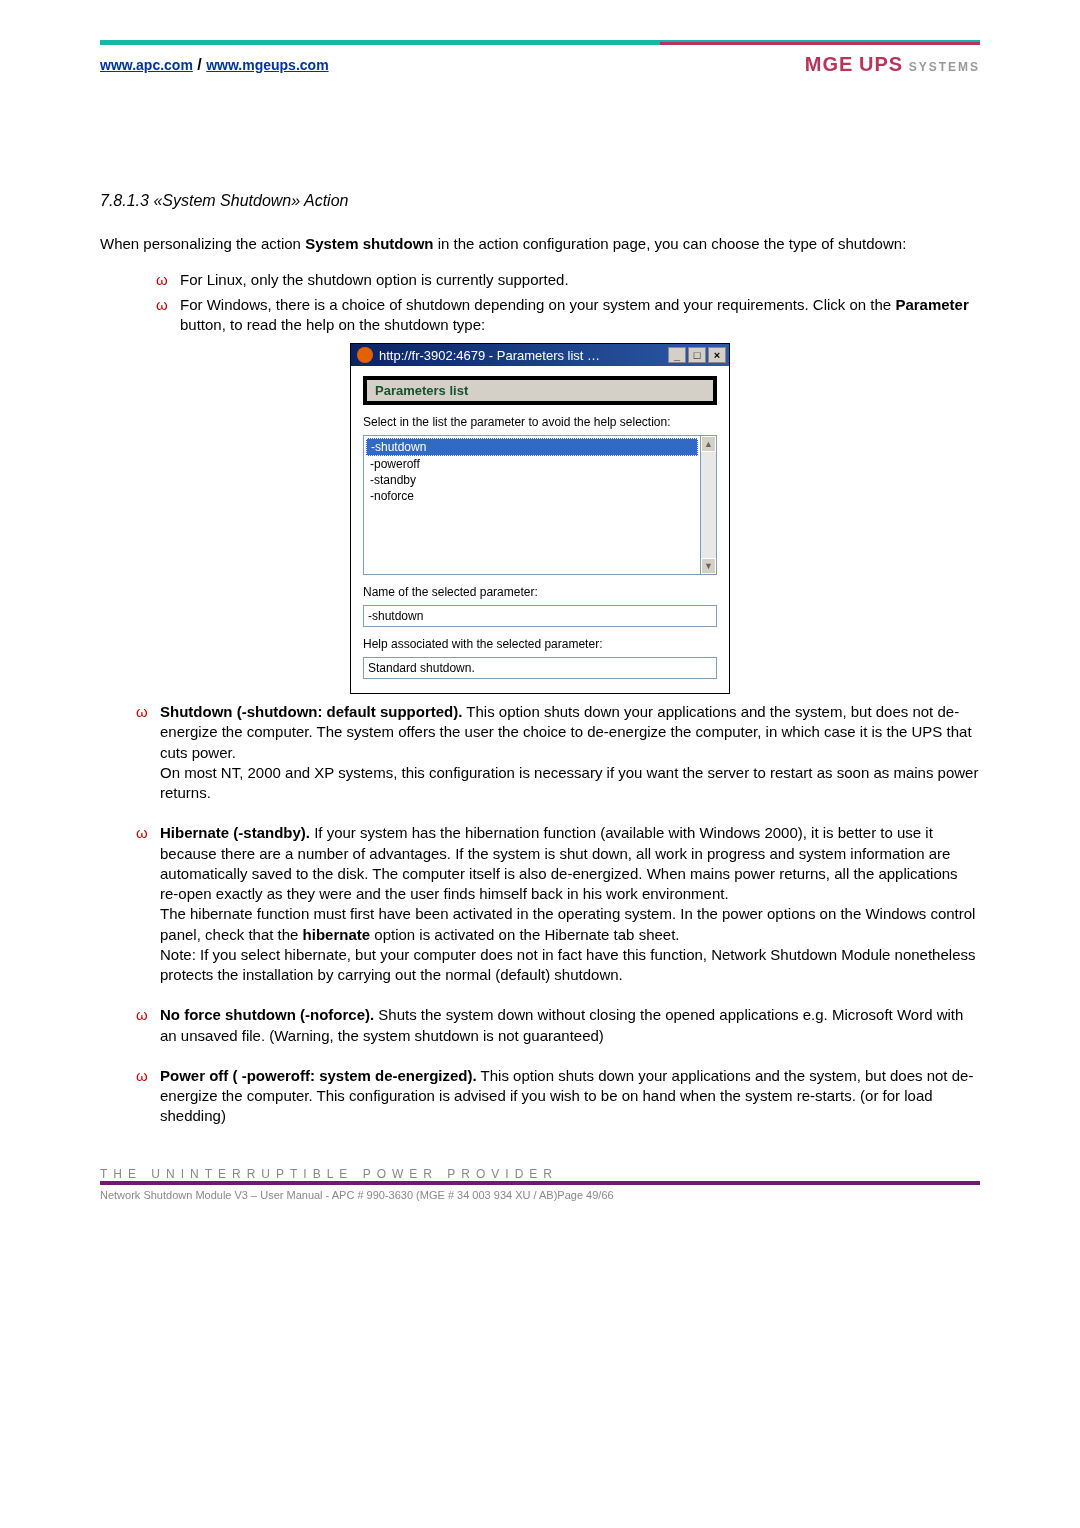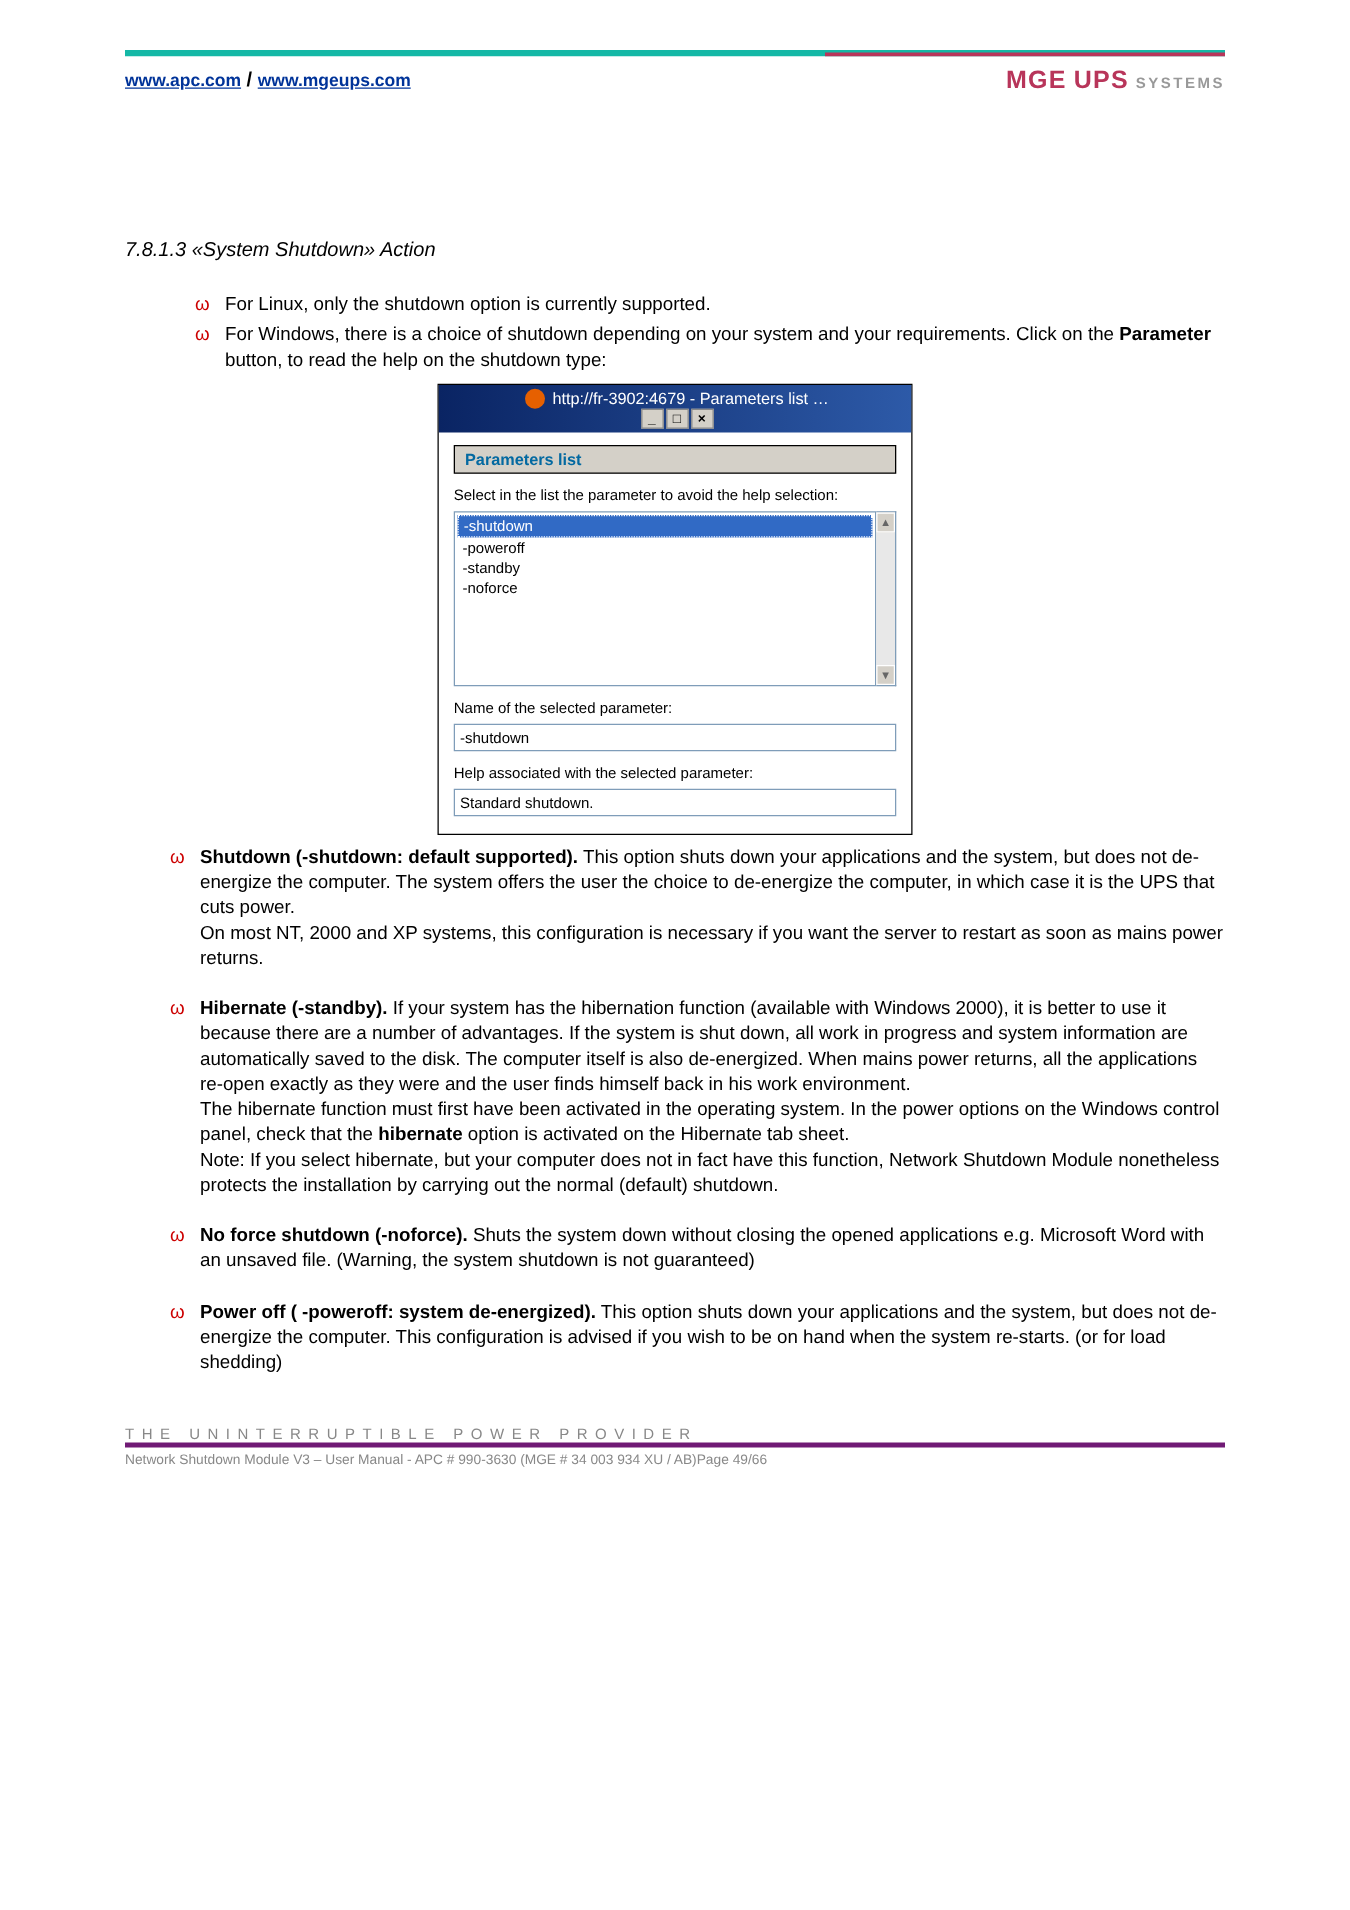--- a/index.html
+++ b/index.html
@@ -13,27 +13,27 @@
     .logo .mge { color: #b8355a; letter-spacing: 1px; }
     .logo .ups { color: #b8355a; letter-spacing: 1px; }
     .logo .systems { color: #999; letter-spacing: 2px; font-size: 12px; }
     .section-number { font-style: italic; font-size: 16px; margin-bottom: 24px; }
     .body-text { font-size: 15px; line-height: 1.35; margin-bottom: 16px; }
     .bullet-list { list-style: none; margin-bottom: 8px; }
     .bullet-list li { position: relative; padding-left: 80px; font-size: 15px; line-height: 1.35; margin-bottom: 4px; }
     .bullet-list li::before { content: "ω"; position: absolute; left: 56px; color: #c00; font-size: 15px; }
     .dialog-container { display: flex; justify-content: center; margin: 4px 0 8px 0; }
     .dialog { width: 380px; border: 1px solid #000; background: #fff; }
-    .titlebar { background: linear-gradient(to right, #0a2463, #2d5aa8); color: #fff; display: flex; align-items: center; justify-content: space-between; padding: 3px 3px 3px 6px; font-size: 13px; flex-direction: column; }
+    .titlebar { background: linear-gradient(to right, #0a2463, #2d5aa8); color: #fff; display: flex; justify-content: space-between; padding: 3px 3px 3px 6px; font-size: 13px; }
     .titlebar-left { display: flex; align-items: center; gap: 6px; }
     .ff-icon { width: 16px; height: 16px; background: #e66000; border-radius: 50%; position: relative; }
     .title-buttons { display: flex; gap: 2px; }
     .wbtn { width: 18px; height: 16px; background: #d4d0c8; border: 1px solid #888; font-size: 11px; line-height: 14px; text-align: center; color: #000; font-weight: bold; font-family: Arial; }
     .dialog-body { padding: 10px 12px 14px 12px; }
-    .groupbox-title { background: #d4d0c8; color: #0369a1; padding: 3px 8px; font-size: 13px; font-weight: bold; border: 1px solid #000000; }
+    .groupbox-title { background: #d4d0c8; color: #14532d; padding: 3px 8px; font-size: 13px; font-weight: bold; border: 4px solid #000000; }
     .dialog-label { font-size: 12px; margin: 10px 0 6px 0; }
     .listbox-wrap { display: flex; }
     .listbox { border: 1px solid #7f9db9; height: 140px; flex: 1; font-size: 12px; padding: 2px; background: #fff; }
     .listbox .opt { padding: 1px 4px; }
     .listbox .sel { background: #316ac5; color: #fff; border: 1px dotted #fff; }
     .scroll-col { width: 16px; background: #e8e8e8; border: 1px solid #7f9db9; border-left: none; display: flex; flex-direction: column; justify-content: space-between; }
     .scroll-btn { height: 16px; background: #d4d0c8; border: 1px solid #fff; font-size: 9px; text-align: center; line-height: 14px; color: #666; }
     .textinput { width: 100%; border: 1px solid #7f9db9; padding: 2px 4px; font-size: 12px; height: 22px; background: #fff; }
     .caption { text-align: center; font-style: italic; font-size: 14px; margin: 6px 0 20px 0; }
     .options-list { list-style: none; margin-top: 8px; }
@@ -52,20 +52,23 @@
     </div>
     <div class="logo">
       <span class="mge">MGE</span>
       <span class="ups">UPS</span>
       <span class="systems">SYSTEMS</span>
     </div>
   </div>
 
   <div class="section-number">7.8.1.3    «System Shutdown» Action</div>
 
+  <p class="body-text">
+    <span>When personalizing the action </span><b>System shutdown</b><span> in the action configuration page, you can choose the type of shutdown:</span>
+  </p>
 
   <ul class="bullet-list">
     <li>For Linux, only the shutdown option is currently supported.</li>
     <li>
       <span>For Windows, there is a choice of shutdown depending on your system and your requirements. Click on the </span><b>Parameter</b><span> button, to read the help on the shutdown type:</span>
     </li>
   </ul>
 
   <div class="dialog-container">
     <div class="dialog">

